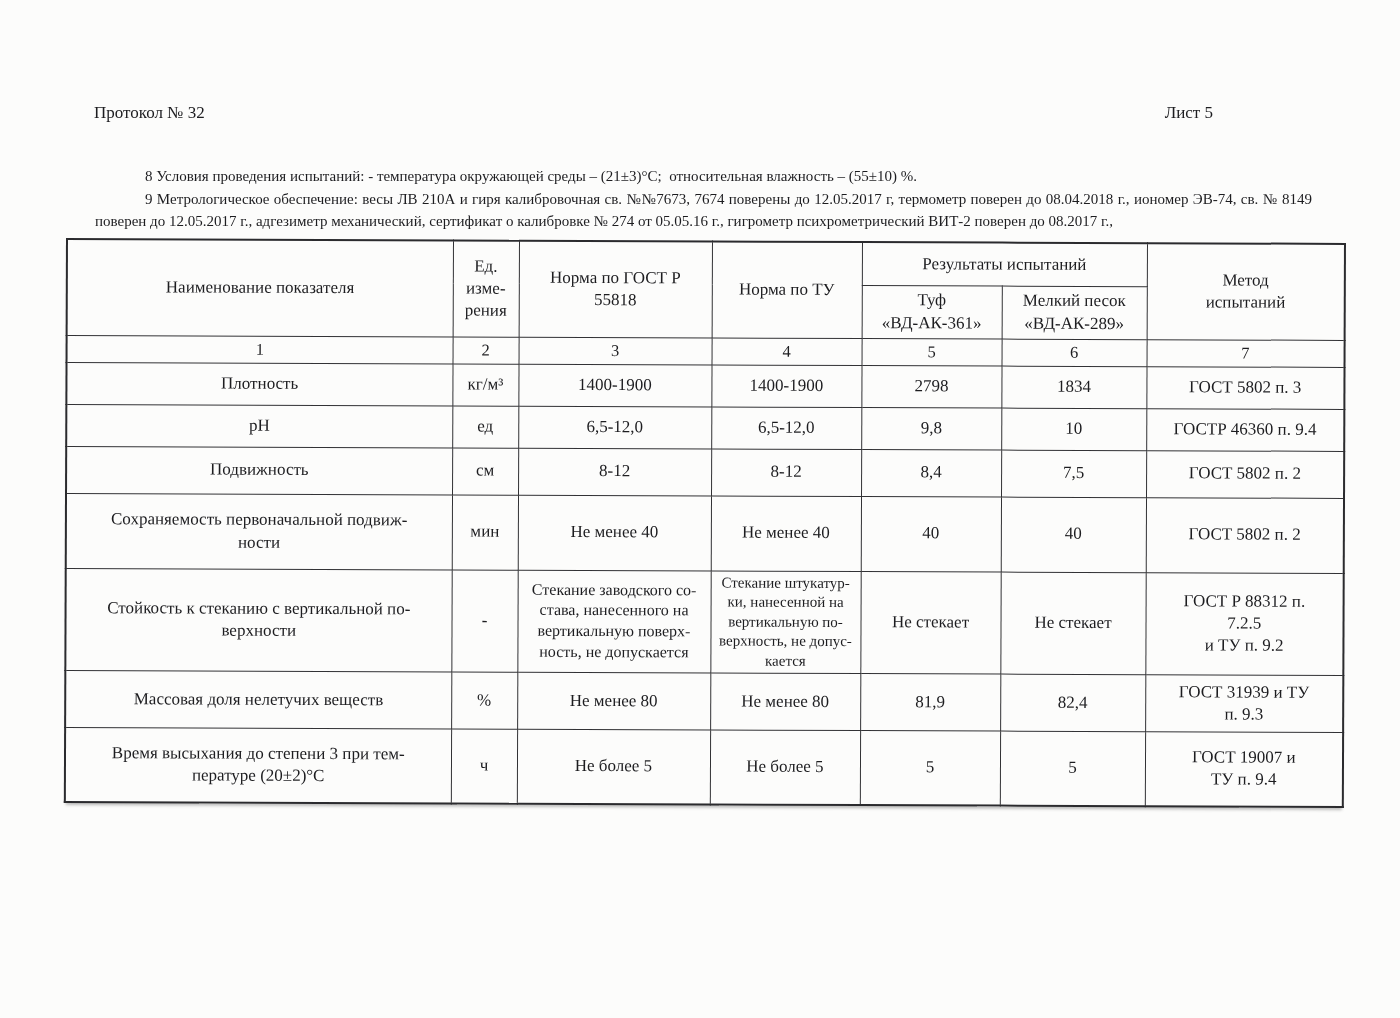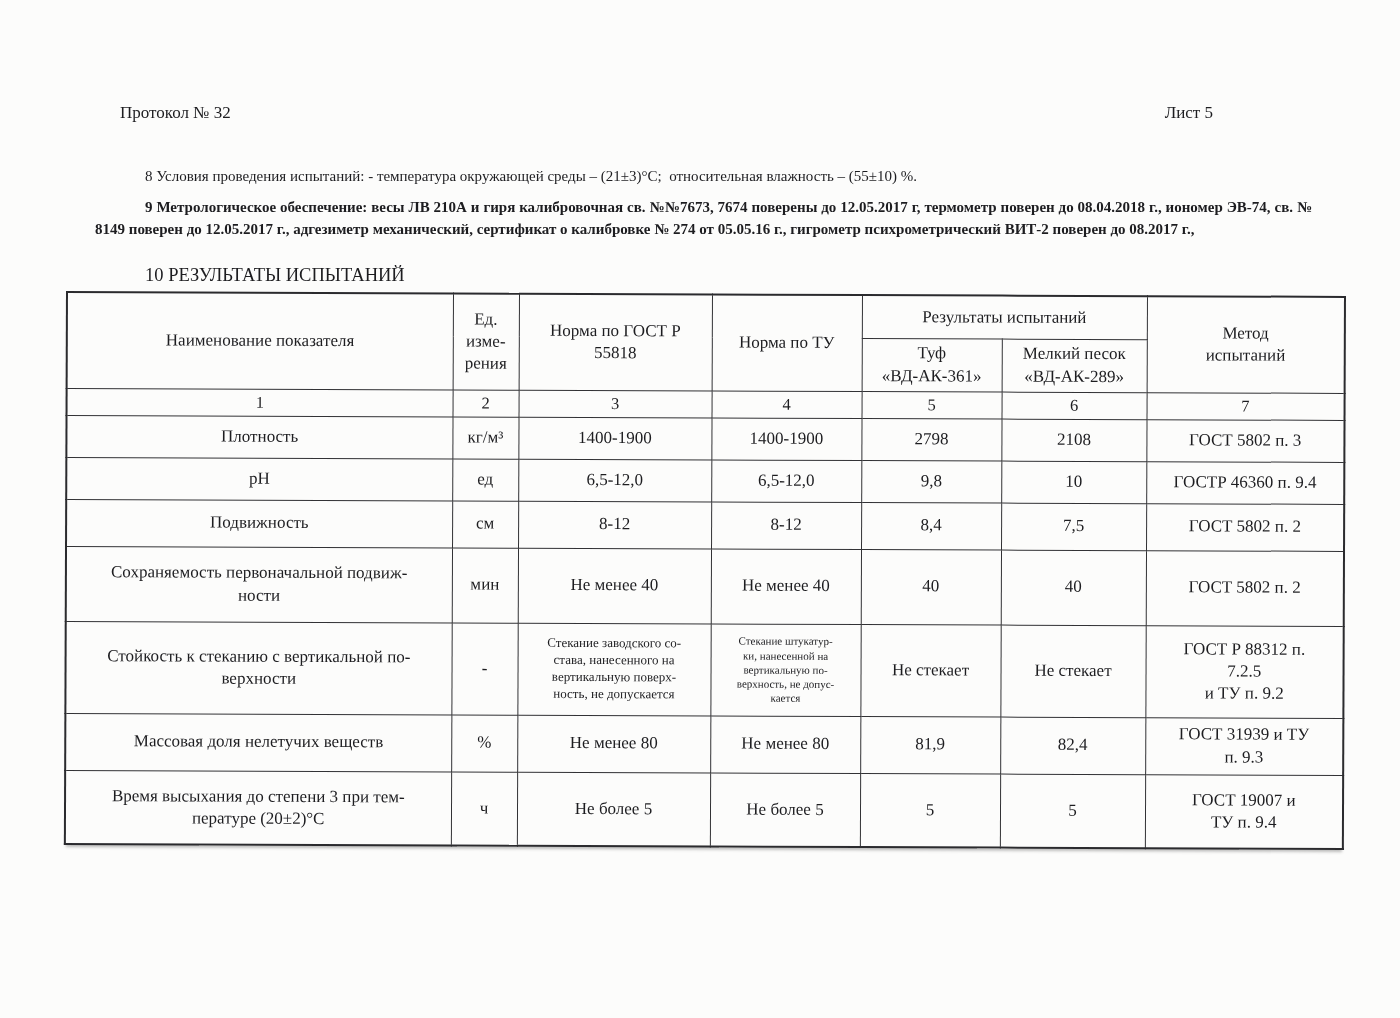--- a/index.html
+++ b/index.html
@@ -8,35 +8,34 @@
     background: #fcfcfb;
     color: #1d1d20;
     font-family: "Liberation Serif", "DejaVu Serif", serif;
     overflow: hidden;
   }
   .doc { position: relative; width: 1400px; height: 1018px; }
 
   .doc-header {
     display: flex;
     justify-content: space-between;
-    padding: 103px 187px 0 120px;
+    padding: 103px 187px 0 94px;
     font-size: 17px;
   }
 
   .para {
     margin: 42px 88px 0 95px;
     font-size: 15px;
     line-height: 1.5;
     text-indent: 50px;
     white-space: pre-wrap;
   }
   .para.justify {
-    margin-top: 8px;
+    margin-top: 0;
     text-align: justify;
-    font-weight: bold;
   }
 
   .section-title {
     margin: 24px 0 0 145px;
     font-size: 18.5px;
     font-weight: normal;
   }
 
   .table-wrap {
     margin: 5px 0 0 66px;
@@ -73,46 +72,45 @@
   tr.row-5     { height: 92px; }
   tr.row-6     { height: 57px; }
   tr.row-7     { height: 74px; }
 
   td.name-cell {
     text-align: left;
     padding-left: 12px;
     padding-right: 10px;
   }
   tr.row-5 td.gost-cell {
-    font-size: 13px;
+    font-size: 16px;
     line-height: 1.3;
     padding: 2px 4px;
     margin-top: 25px;
   }
   tr.row-5 td.tu-cell {
-    font-size: 11px;
+    font-size: 15px;
     line-height: 1.3;
     padding: 2px 3px;
   }
 </style>
 </head>
 <body>
 
 <div class="doc">
 
   <div class="doc-header">
     <span>Протокол № 32</span>
     <span>Лист 5</span>
   </div>
 
   <p class="para">8 Условия проведения испытаний: - температура окружающей среды – (21±3)°С;  относительная влажность – (55±10) %.</p>
 
   <p class="para justify">9 Метрологическое обеспечение: весы ЛВ 210А и гиря калибровочная св. №№7673, 7674 поверены до 12.05.2017 г, термометр поверен до 08.04.2018 г., иономер ЭВ-74, св. № 8149 поверен до 12.05.2017 г., адгезиметр механический, сертификат о калибровке № 274 от 05.05.16 г., гигрометр психрометрический ВИТ-2 поверен до 08.2017 г.,</p>
 
-  <h2 class="section-title">10 РЕЗУЛЬТАТЫ ИСПЫТАНИЙ</h2>
 
   <div class="table-wrap">
     <table class="results">
       <colgroup>
         <col style="width:386px">
         <col style="width:66px">
         <col style="width:193px">
         <col style="width:150px">
         <col style="width:140px">
         <col style="width:145px">
@@ -148,21 +146,21 @@
           <td>6</td>
           <td>7</td>
         </tr>
 
         <tr class="row-1">
           <td class="name-cell">Плотность</td>
           <td>кг/м³</td>
           <td class="gost-cell">1400-1900</td>
           <td class="tu-cell">1400-1900</td>
           <td>2798</td>
-          <td>2108</td>
+          <td>1834</td>
           <td>ГОСТ 5802 п. 3</td>
         </tr>
 
         <tr class="row-2">
           <td class="name-cell">рН</td>
           <td>ед</td>
           <td class="gost-cell">6,5-12,0</td>
           <td class="tu-cell">6,5-12,0</td>
           <td>9,8</td>
           <td>10</td>

